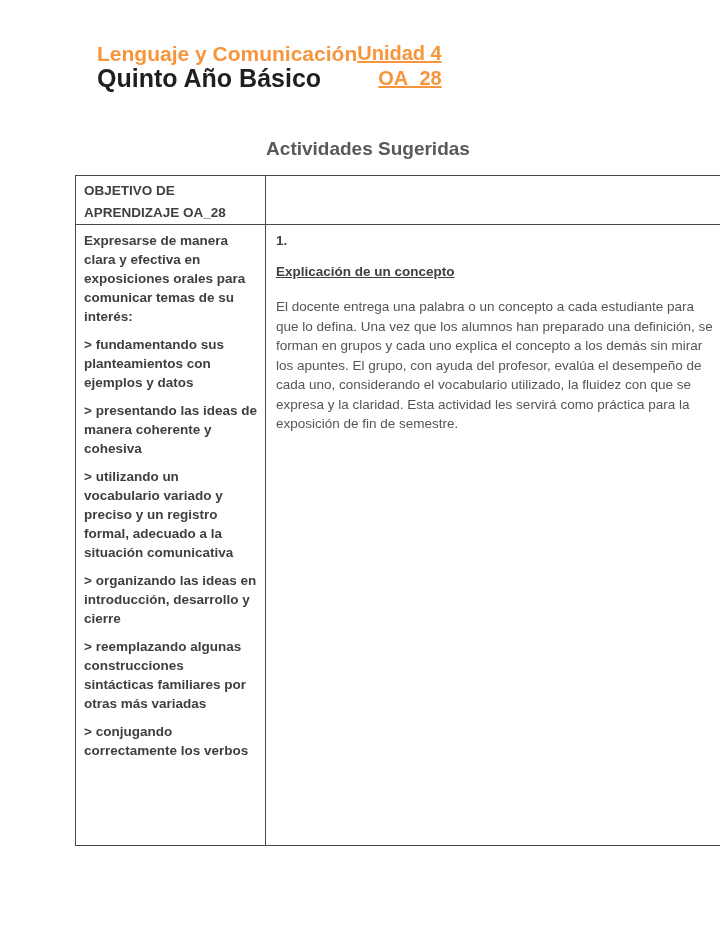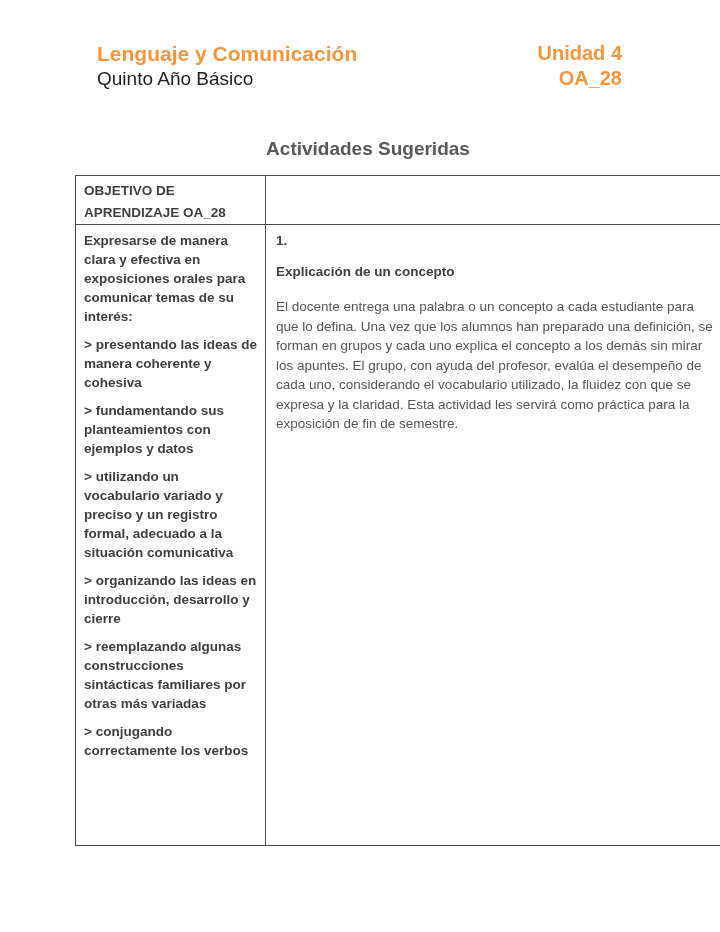--- a/index.html
+++ b/index.html
@@ -7,33 +7,33 @@
   .page {
     position:relative;
     width:720px; height:932px;
     background:#ffffff;
     font-family:"Liberation Sans", sans-serif;
     overflow:hidden;
   }
   
   .doc-header {
     position:absolute; left:97px; right:98px; top:41px;
-    display:flex; justify-content:space-between; align-items:flex-start;
+    display:flex; justify-content:flex-start; align-items:flex-start;
   }
   .h-left .subject {
     font-size:21px; font-weight:bold; color:#F7953D; line-height:25px;
   }
   .h-left .grade {
-    font-size:19px; font-weight:normal; color:#1f1f1f; line-height:25px;
+    font-size:25px; font-weight:bold; color:#1f1f1f; line-height:25px;
   }
   .h-right {
     text-align:right;
   }
   .h-right div {
-    font-size:20px; font-weight:bold; color:#F7953D; line-height:25px;
+    font-size:20px; font-weight:bold; color:#F7953D; line-height:25px;text-decoration:underline;
   }
   
   .doc-title {
     position:absolute; top:138px; left:8px; width:100%;
     text-align:center;
     font-size:19px; font-weight:bold; color:#595959;
   }
   
   .activity-table {
     position:absolute; left:75px; top:175px; width:650px;
@@ -55,20 +55,21 @@
     font-size:13.5px; font-weight:bold; line-height:19px;
     margin-bottom:9px; color:#3f3f3f;
   }
   .activity-body { padding:6px 10px 0 10px; }
   .act-number {
     font-size:13.5px; font-weight:bold; line-height:19.5px; color:#3f3f3f;
   }
   .act-heading {
     font-size:13.5px; font-weight:bold; line-height:19.5px; color:#3f3f3f;
     margin-top:11px;
+    text-decoration:underline;
   }
   .act-desc {
     font-size:13.5px; font-weight:normal; line-height:19.5px; color:#555555;
     margin-top:16px;
   }
 </style>
 </head>
 <body>
 
 <div class="page">
@@ -86,22 +87,22 @@
 
   <div class="doc-title">Actividades Sugeridas</div>
 
   <div class="activity-table">
     <div class="t-row t-head">
       <div class="cell col-left objective-head">OBJETIVO DE APRENDIZAJE OA_28</div>
     </div>
     <div class="t-row t-body">
       <div class="cell col-left objective-body">
         <p>Expresarse de manera clara y efectiva en exposiciones orales para comunicar temas de su interés:</p>
+        <p>&gt; fundamentando sus planteamientos con ejemplos y datos</p>
         <p>&gt; presentando las ideas de manera coherente y cohesiva</p>
-        <p>&gt; fundamentando sus planteamientos con ejemplos y datos</p>
         <p>&gt; utilizando un vocabulario variado y preciso y un registro formal, adecuado a la situación comunicativa</p>
         <p>&gt; organizando las ideas en introducción, desarrollo y cierre</p>
         <p>&gt; reemplazando algunas construcciones sintácticas familiares por otras más variadas</p>
         <p>&gt; conjugando correctamente los verbos</p>
       </div>
       <div class="cell activity-body">
         <p class="act-number">1.</p>
         <p class="act-heading">Explicación de un concepto</p>
         <p class="act-desc">El docente entrega una palabra o un concepto a cada estudiante para que lo defina. Una vez que los alumnos han preparado una definición, se forman en grupos y cada uno explica el concepto a los demás sin mirar los apuntes. El grupo, con ayuda del profesor, evalúa el desempeño de cada uno, considerando el vocabulario utilizado, la fluidez con que se expresa y la claridad. Esta actividad les servirá como práctica para la exposición de fin de semestre.</p>
       </div>

